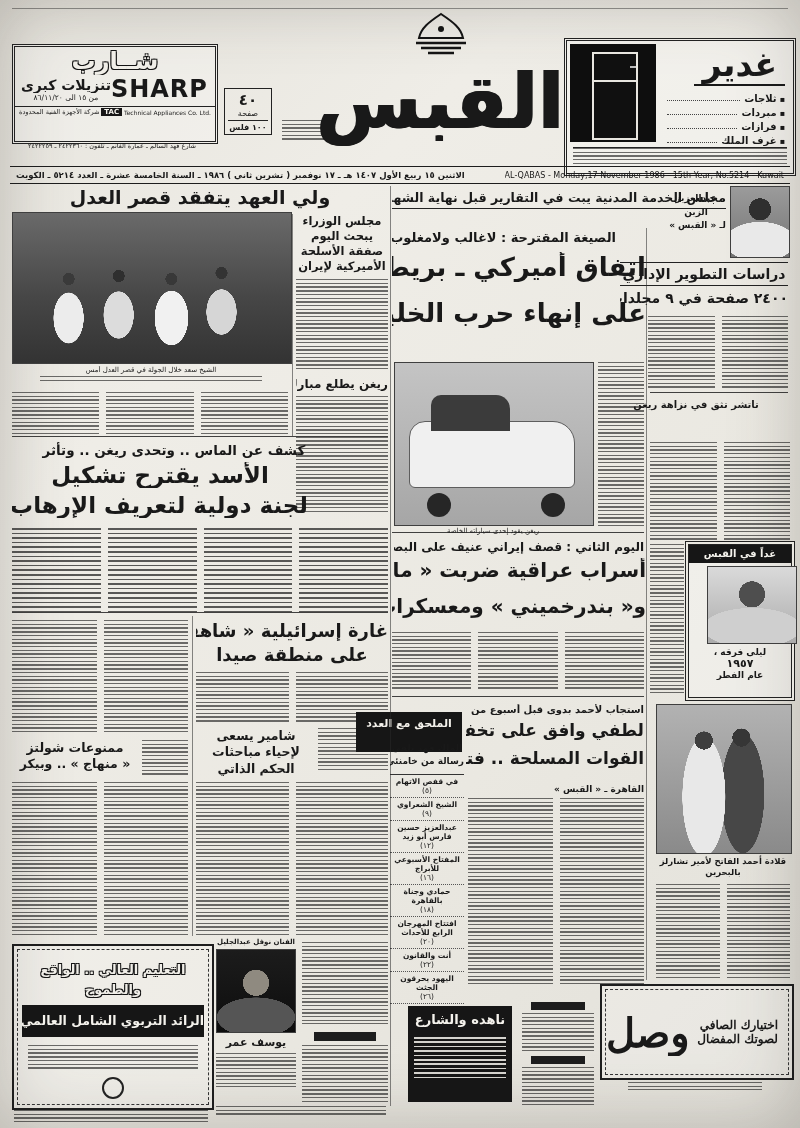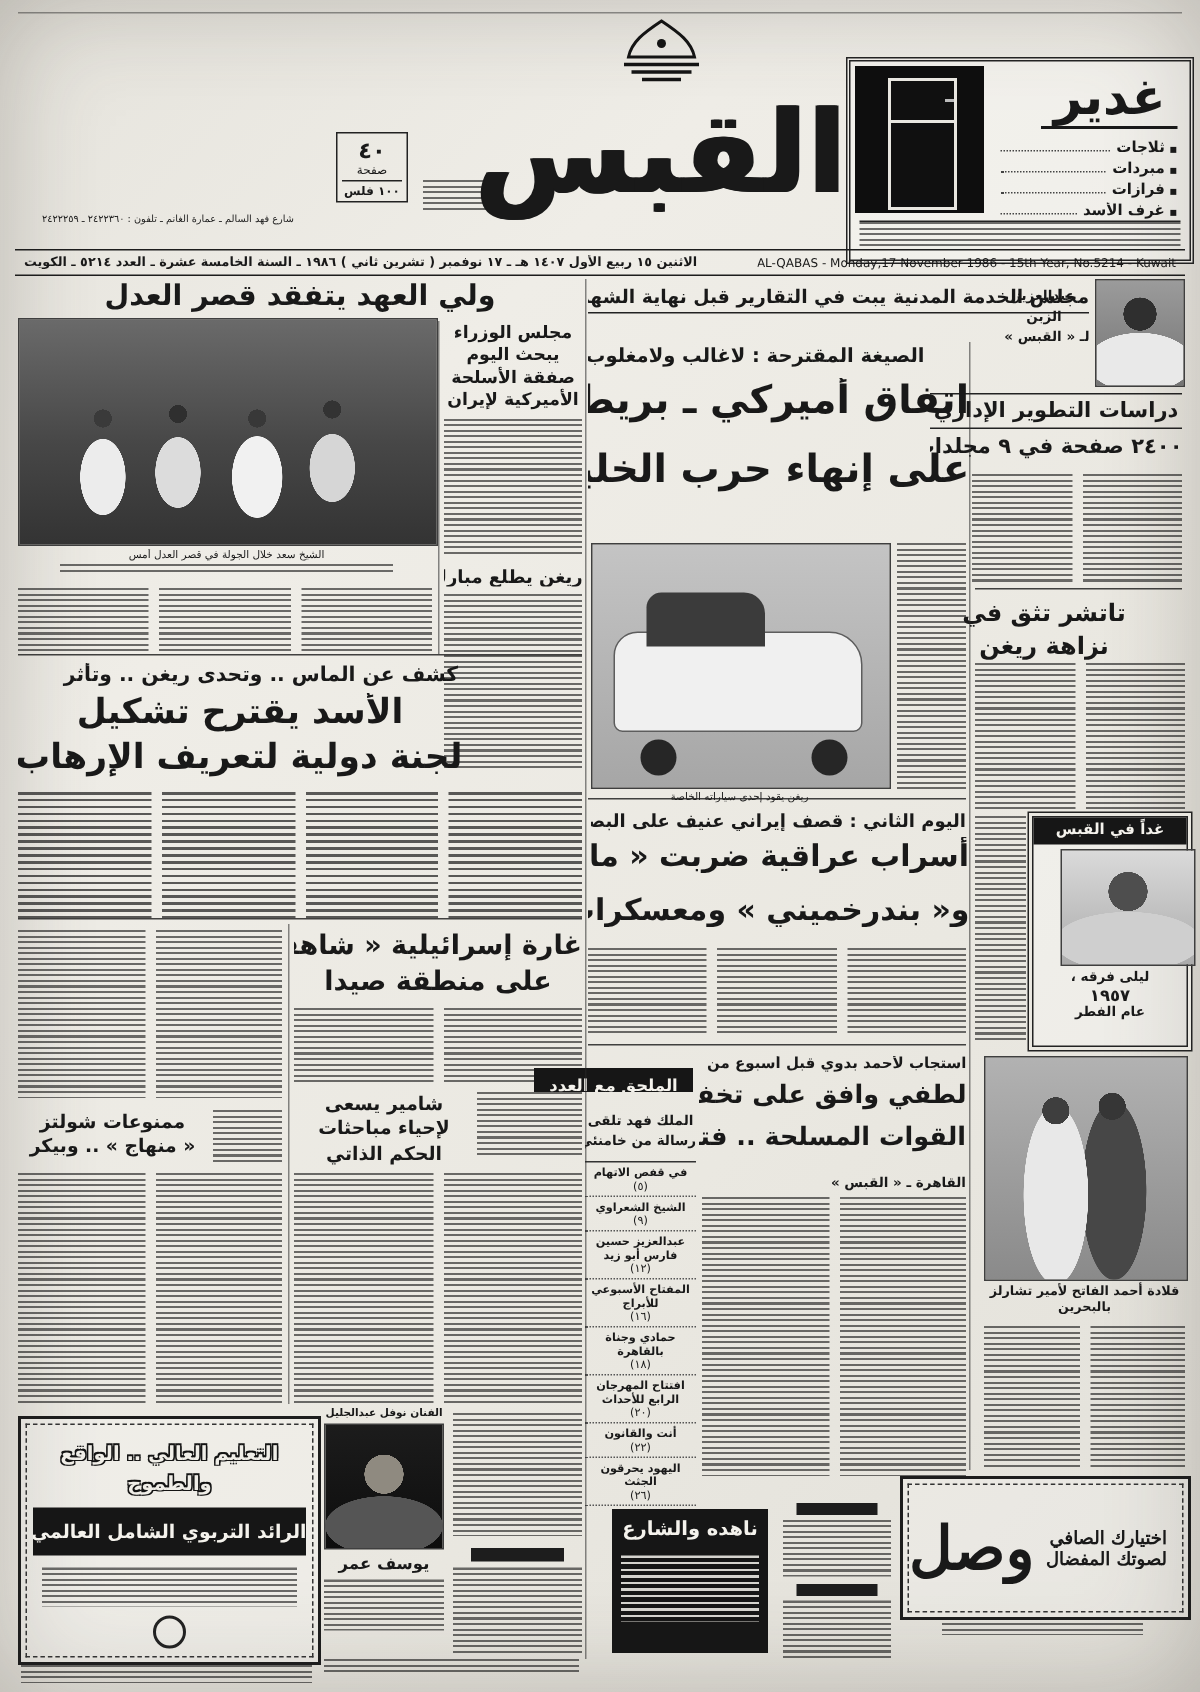--- a/index.html
+++ b/index.html
@@ -62,20 +62,35 @@
   .prod-row{display:flex;align-items:flex-end;font-size:10px;font-weight:bold;margin:3px 0;}
   .prod-row:before{content:"▪";font-size:8px;margin-left:3px;}
 </style>
 </head>
 <body>
 
 <div class="page">
 
   <div class="abs hrule" style="left:12px;top:8px;width:776px;opacity:.45;"></div>
 
+  <div class="abs dbox" style="left:12px;top:44px;width:200px;height:94px;">
+    <div class="b c outline nw" style="font-size:24px;height:28px;line-height:28px;letter-spacing:6px;">شــارب</div>
+    <div style="display:flex;align-items:center;padding:0 6px;">
+      <div class="b nw" dir="ltr" style="font-size:24px;flex:1;letter-spacing:1px;">SHARP</div>
+      <div style="text-align:center;">
+        <div class="b nw" style="font-size:14px;">تنزيلات كبرى</div>
+        <div class="nw" style="font-size:7.5px;">من ١٥ الى ٨٦/١١/٢٠</div>
+      </div>
+    </div>
+    <div style="display:flex;justify-content:space-between;align-items:center;border-top:1px solid #222;margin-top:3px;padding:1px 4px;">
+      <span class="nw" dir="ltr" style="font-size:6px;">Technical Appliances Co. Ltd.</span>
+      <span class="b rev nw" dir="ltr" style="font-size:7px;padding:0 3px;">TAC</span>
+      <span class="nw" style="font-size:6.5px;">شركة الأجهزة الفنية المحدودة</span>
+    </div>
+  </div>
   <div class="abs c nw" style="left:8px;top:142px;width:208px;font-size:6.5px;">شارع فهد السالم ـ عمارة الغانم ـ تلفون : ٢٤٢٢٣٦٠ ـ ٢٤٢٢٢٥٩</div>
 
   <div class="abs c" style="left:224px;top:88px;width:46px;border:1px solid #222;padding:2px 0;">
     <div class="b" style="font-size:15px;">٤٠</div>
     <div style="font-size:8px;">صفحة</div>
     <div style="border-top:1px solid #222;margin:2px 3px;"></div>
     <div class="b" style="font-size:8px;">١٠٠ فلس</div>
   </div>
 
   <div class="abs" style="left:410px;top:12px;width:62px;height:44px;">
@@ -98,21 +113,21 @@
           </div>
         <div class="prod-row">
             <span class="nw">مبردات</span>
             <span class="leader"></span>
           </div>
         <div class="prod-row">
             <span class="nw">فرازات</span>
             <span class="leader"></span>
           </div>
         <div class="prod-row">
-            <span class="nw">غرف الأسد</span>
+            <span class="nw">غرف الملك</span>
             <span class="leader"></span>
           </div>
       </div>
       <div style="width:86px;background:#0e0e0e;position:relative;margin:3px;">
         <div class="fridge" style="left:22px;top:8px;width:42px;height:84px;">
           <div class="fridge-line" style="top:26px;"></div>
           <div class="fridge-line" style="top:12px;left:4px;width:6px;border-color:#bbb;"></div>
         </div>
       </div>
     </div>
@@ -200,21 +215,21 @@
   <div class="photo ph-car" style="left:394px;top:362px;width:198px;height:162px;">
     <div class="car-body"></div>
     <div class="car-win"></div>
     <div class="car-wheel" style="left:16%;"></div>
     <div class="car-wheel" style="right:14%;"></div>
   </div>
   <div class="abs c nw" style="left:394px;top:527px;width:198px;font-size:7px;">ريغن يقود إحدى سياراته الخاصة</div>
   <div class="abs sim-sm" style="left:598px;top:362px;width:46px;height:164px;"></div>
 
   <div class="abs hrule" style="left:650px;top:392px;width:138px;"></div>
-  <div class="abs b c" style="left:626px;top:398px;width:140px;font-size:16px;line-height:1.35;text-align:center;">تاتشر تثق في نزاهة ريغن</div>
+  <div class="abs b c" style="left:626px;top:398px;width:140px;font-size:10px;line-height:1.35;text-align:center;">تاتشر تثق في نزاهة ريغن</div>
   <div class="abs cols" style="left:650px;top:442px;width:140px;height:98px;">
       <i class="sim-sm"></i>
       <i class="sim-sm"></i>
     </div>
 
   <div class="abs hrule" style="left:392px;top:532px;width:252px;"></div>
   <div class="abs b nw" style="left:394px;top:540px;width:250px;font-size:12px;">اليوم الثاني : قصف إيراني عنيف على البصرة</div>
   <div class="abs b c nw" style="left:392px;top:558px;width:254px;font-size:20px;">أسراب عراقية ضربت « ماشهر »</div>
   <div class="abs b c nw" style="left:392px;top:594px;width:254px;font-size:20px;">و« بندرخميني » ومعسكرات الأحواز</div>
   <div class="abs cols" style="left:392px;top:632px;width:252px;height:58px;">
@@ -226,21 +241,21 @@
   <div class="abs hrule" style="left:392px;top:696px;width:252px;"></div>
   <div class="abs b nw" style="left:468px;top:704px;width:176px;font-size:10px;">استجاب لأحمد بدوي قبل أسبوع من الحادث الدرامي</div>
   <div class="abs b c nw" style="left:466px;top:720px;width:178px;font-size:17px;">لطفي وافق على تخفيض</div>
   <div class="abs b c nw" style="left:466px;top:748px;width:178px;font-size:17px;">القوات المسلحة .. فتورط صديق !</div>
   <div class="abs b nw" style="left:552px;top:784px;width:92px;font-size:9px;">القاهرة ـ « القبس » :</div>
   <div class="abs cols" style="left:468px;top:798px;width:176px;height:186px;">
       <i class="sim-sm"></i>
       <i class="sim-sm"></i>
     </div>
 
-  <div class="abs rev b c nw" style="left:356px;top:712px;width:106px;height:16px;line-height:24px;font-size:11px;">الملحق مع العدد</div>
+  <div class="abs rev b c nw" style="left:356px;top:712px;width:106px;height:40px;line-height:24px;font-size:11px;">الملحق مع العدد</div>
   <div class="abs b c" style="left:390px;top:742px;width:74px;font-size:9px;line-height:1.4;">
     <div class="nw">الملك فهد تلقى</div>
     <div class="nw">رسالة من خامنئي</div>
   </div>
   <div class="abs" style="left:390px;top:774px;width:74px;height:234px;overflow:hidden;border-top:1px solid #333;">
     <div class="toc-item">
         <div class="b" style="font-size:7.5px;">في قفص الاتهام</div>
         <div style="font-size:7.5px;">(٥)</div>
       </div>
     <div class="toc-item">

